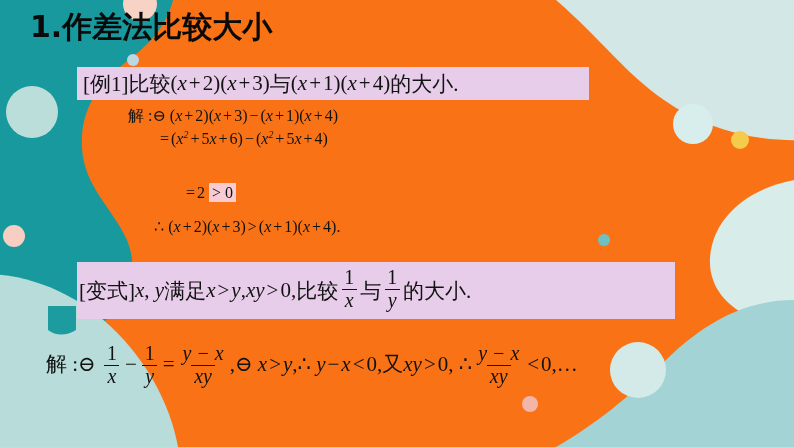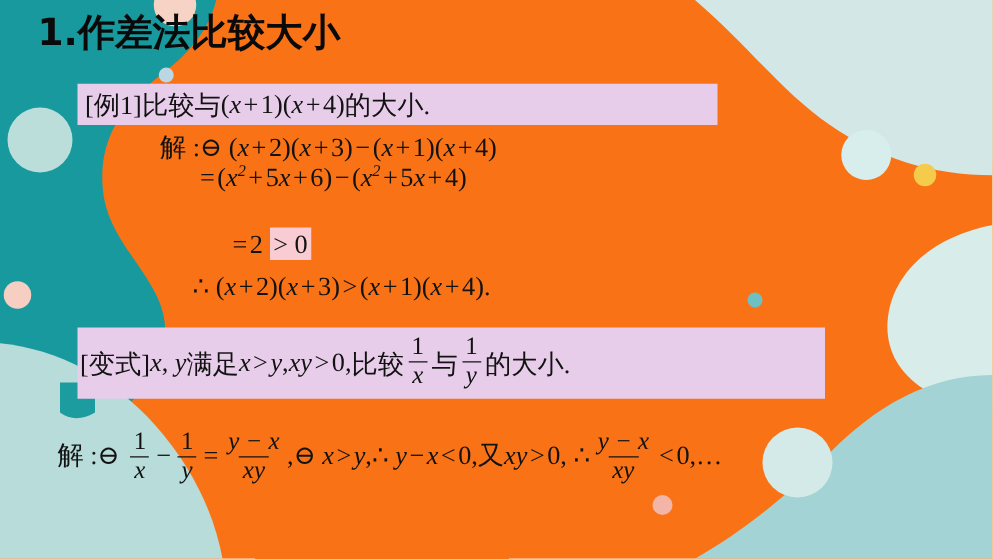--- a/index.html
+++ b/index.html
@@ -47,20 +47,21 @@
   }
 
   
   .banner {
     position: absolute;
     background: #e7cdea;
     display: flex;
     align-items: center;
     color: #121212;
     white-space: nowrap;
+    margin-left: 15px;
   }
   #banner-example {
     left: 62px;
     top: 67px;
     width: 506px;
     height: 33px;
     font-size: 21px;
     padding-left: 6px;
   }
   #banner-variant {
@@ -70,21 +71,21 @@
     height: 57px;
     font-size: 21px;
     padding-left: 2px;
   }
 
   
   .mline {
     position: absolute;
     white-space: nowrap;
     color: #121212;
-    font-size: 21px;
+    font-size: 16px;
     line-height: 1;
   }
   #sol1-l1 { left: 128px; top: 108px; }
   #sol1-l2 { left: 158px; top: 130px; }
   #sol1-l3 { left: 158px; top: 185px; margin-left: 26px; }
   #sol1-l4 { left: 122px; top: 219px; margin-left: 32px; }
   #sol2-l1 { left: 46px;  top: 345px; font-size: 21px; }
 
   
   .mi { font-style: italic; font-family: "Liberation Serif", "DejaVu Serif", serif; }
@@ -141,20 +142,21 @@
     <circle cx="133" cy="60" r="6" fill="#bcd6e4"></circle>
   </svg>
 
   <div class="content">
 
     <div class="slide-title">1.作差法比较大小</div>
 
     <div class="banner" id="banner-example">
       <span>[例1]</span>
         <span class="cjk">比较</span>
+        <span>(<span class="mi">x</span><span class="op">+</span><span class="mn">2</span>)(<span class="mi">x</span><span class="op">+</span><span class="mn">3</span>)</span>
         <span class="cjk">与</span>
         <span>(<span class="mi">x</span><span class="op">+</span><span class="mn">1</span>)(<span class="mi">x</span><span class="op">+</span><span class="mn">4</span>)</span>
         <span class="cjk">的大小.</span>
     </div>
 
     <div class="mline" id="sol1-l1">
       <span class="cjk">解</span><span>&nbsp;:⊖&nbsp;</span>(<span class="mi">x</span><span class="op">+</span><span class="mn">2</span>)(<span class="mi">x</span><span class="op">+</span><span class="mn">3</span>)<span class="op">−</span>(<span class="mi">x</span><span class="op">+</span><span class="mn">1</span>)(<span class="mi">x</span><span class="op">+</span><span class="mn">4</span>)
     </div>
 
     <div class="mline" id="sol1-l2">

